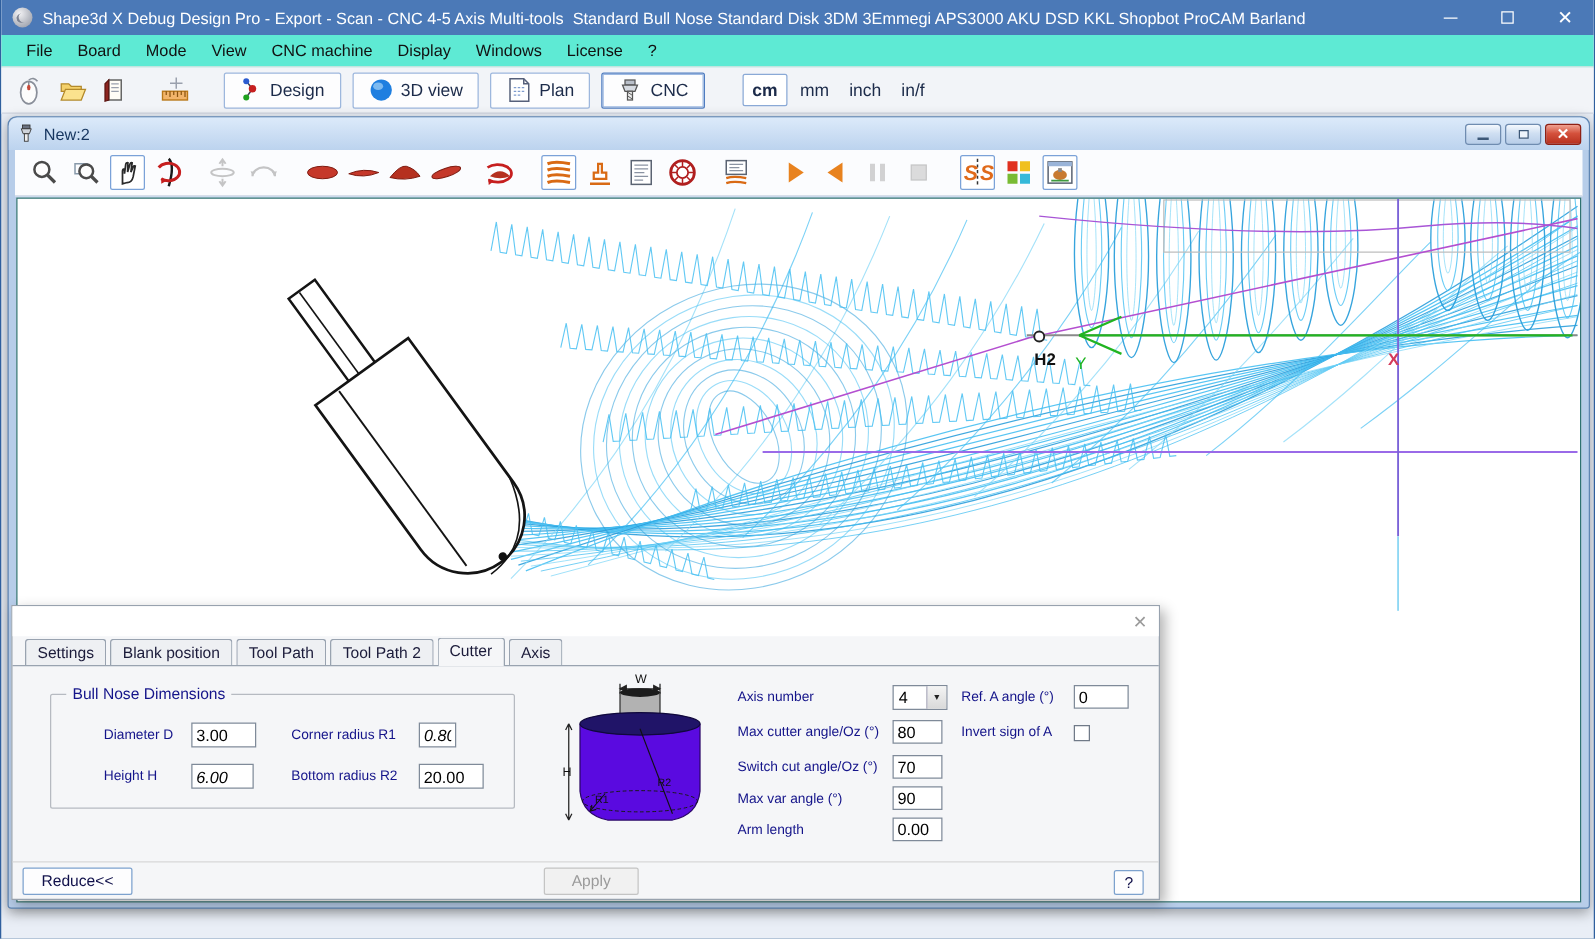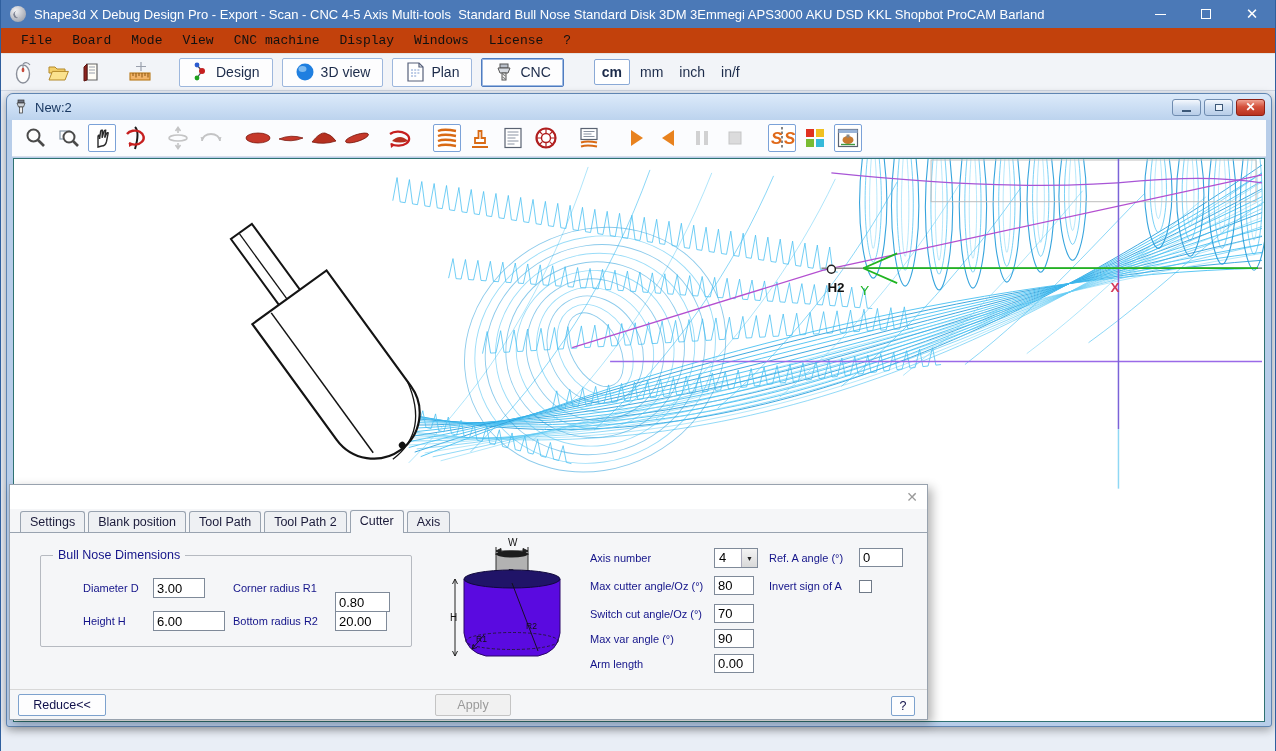--- a/index.html
+++ b/index.html
@@ -16,22 +16,22 @@
   .app-logo:before { content:""; position:absolute; left:3px; top:4px; width:9px; height:8px;
               border-radius:50%; border-left:2px solid #7c8292; transform:rotate(-20deg); }
   .titlebar .title { font-size:13px; white-space:pre; overflow:hidden; }
   .win-controls { margin-left:auto; display:flex; height:100%; }
   .wc { width:46px; height:100%; display:flex; align-items:center; justify-content:center; cursor:default; }
   .wc-min i { display:block; width:11px; border-top:1px solid #fff; }
   .wc-max i { display:block; width:10px; height:10px; border:1px solid #fff; }
   .wc-close { font-size:15px; color:#fff; }
 
   
-  .menubar { position:absolute; left:0; top:28px; width:100%; height:26px; background:#c2410c;
-             display:flex; align-items:center; padding-left:10px; gap:0; border-bottom:1px solid #e4e4e4;font-family:Liberation Mono, monospace;}
+  .menubar { position:absolute; left:0; top:28px; width:100%; height:26px; background:#5eead4;
+             display:flex; align-items:center; padding-left:10px; gap:0; border-bottom:1px solid #e4e4e4;}
   .menu-item { padding:4px 10px; color:#111; font-size:13px; }
 
   
   .toolbar { position:absolute; left:0; top:54px; width:100%; height:37px; background:#f2f4f8;
              display:flex; align-items:center; padding-left:6px; border-bottom:1px solid #cfd6e2; }
   .tbtn { width:34px; height:30px; background:transparent; border:none; display:flex; align-items:center; justify-content:center; }
   .viewbtn { height:29px; display:flex; align-items:center; gap:6px; background:#fdfdfe; border:1px solid #9db7dd;
              border-radius:2px; padding:0 12px; margin-left:9px; font-size:14px; color:#1c2b4a; }
   .viewbtn.first { margin-left:22px; }
   .viewbtn.active { border:1px solid #4f7cc0; box-shadow:0 0 0 1px #9db9e2 inset; }
@@ -501,23 +501,23 @@
       <span class="tab">Axis</span>
     </div>
 
     <div class="dlg-body">
 
       <div class="grp">
         <span class="grp-legend">Bull Nose Dimensions</span>
         <span class="dlbl" style="left:42px; top:26px;">Diameter D</span>
         <input class="fld" style="left: 112px; top: 22px; width: 52px;" value="3.00">
         <span class="dlbl" style="left:192px; top:26px;">Corner radius R1</span>
-        <input class="fld" style="left: 294px; top: 36px; width: 55px;" value="0.80">
+        <input class="fld" style="left: 294px; top: 22px; width: 30px; font-style: italic;" value="0.80">
         <span class="dlbl" style="left:42px; top:59px;">Height H</span>
-        <input class="fld" style="left: 112px; top: 55px; width: 72px;" value="6.00">
+        <input class="fld" style="left: 112px; top: 55px; width: 50px; font-style: italic;" value="6.00">
         <span class="dlbl" style="left:192px; top:59px;">Bottom radius R2</span>
         <input class="fld" style="left: 294px; top: 55px; width: 52px;" value="20.00">
       </div>
 
       <svg class="cutfig" viewBox="0 0 120 128">
         <path d="M46 14 h32 M46 10 v8 M78 10 v8 M46 14 l5 -2.5 v5 z M78 14 l-5 -2.5 v5 z" stroke="#222" stroke-width="1" fill="#222"></path>
         <rect x="46" y="17" width="32" height="25" fill="#b2b2b2" stroke="#333" stroke-width="1"></rect>
         <ellipse cx="62" cy="17" rx="16" ry="3.5" fill="#1c1c1c"></ellipse>
         <text x="58" y="40" font-size="10" fill="#111">D</text>
         <text x="58" y="9" font-size="10" fill="#111">W</text>

